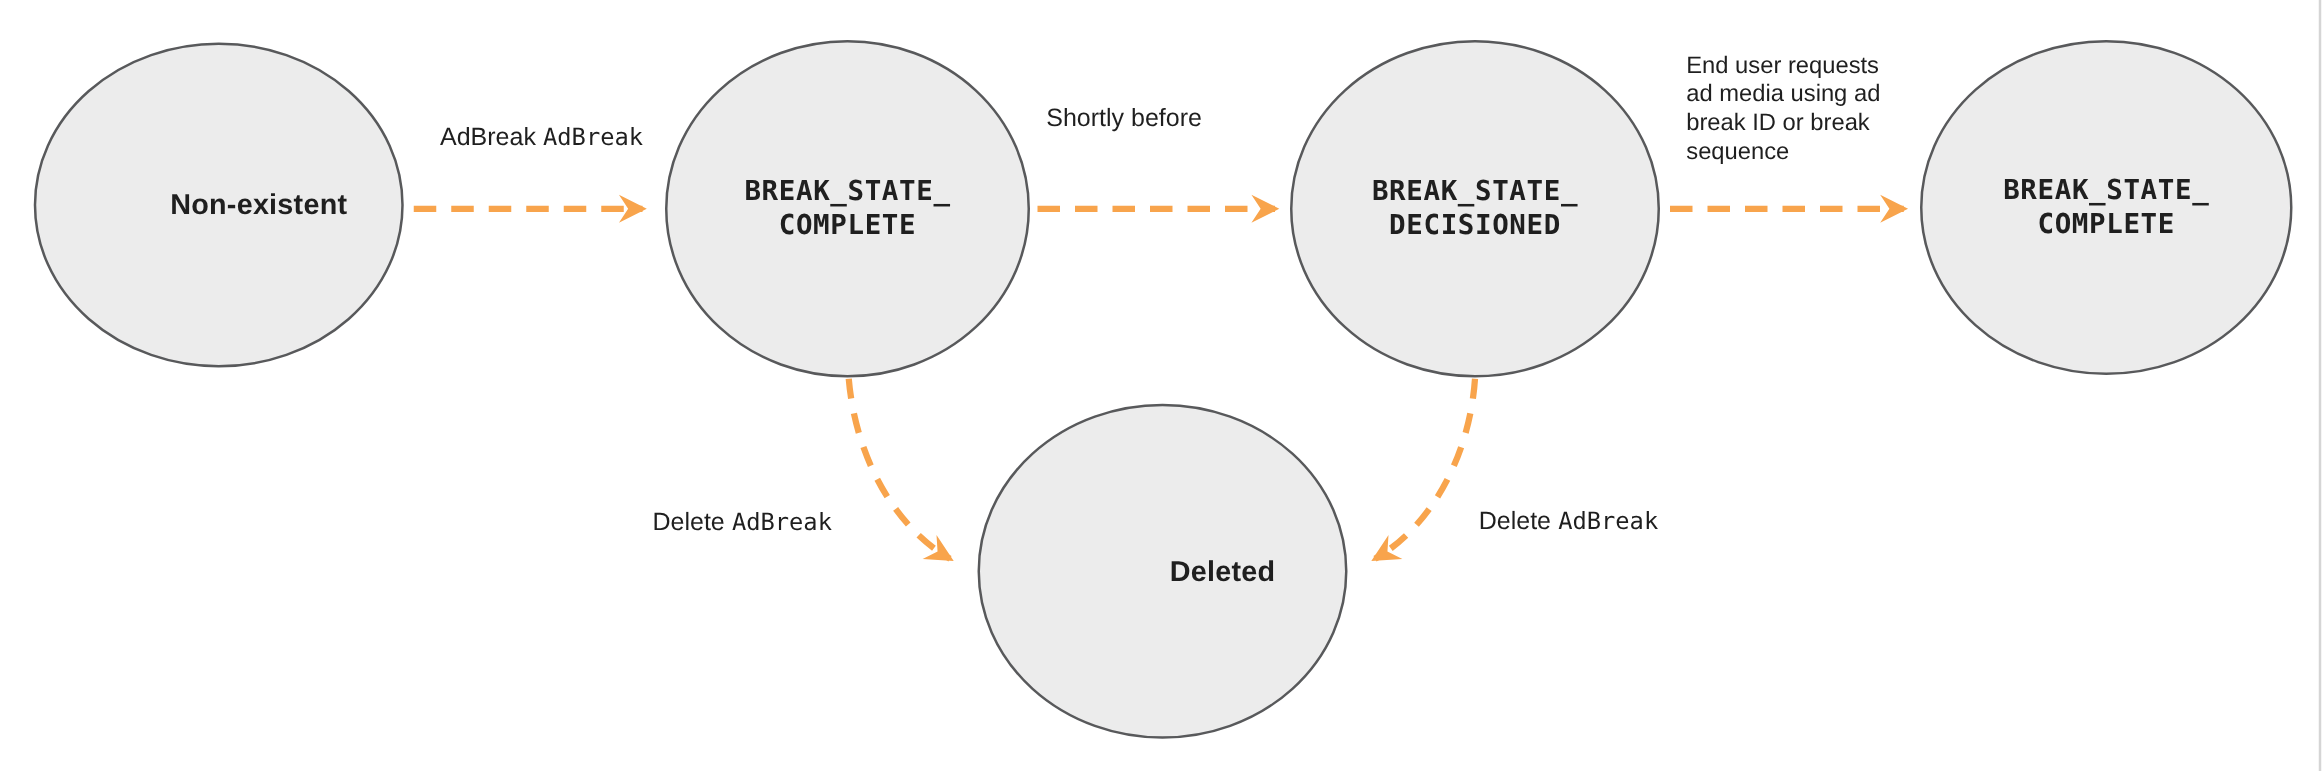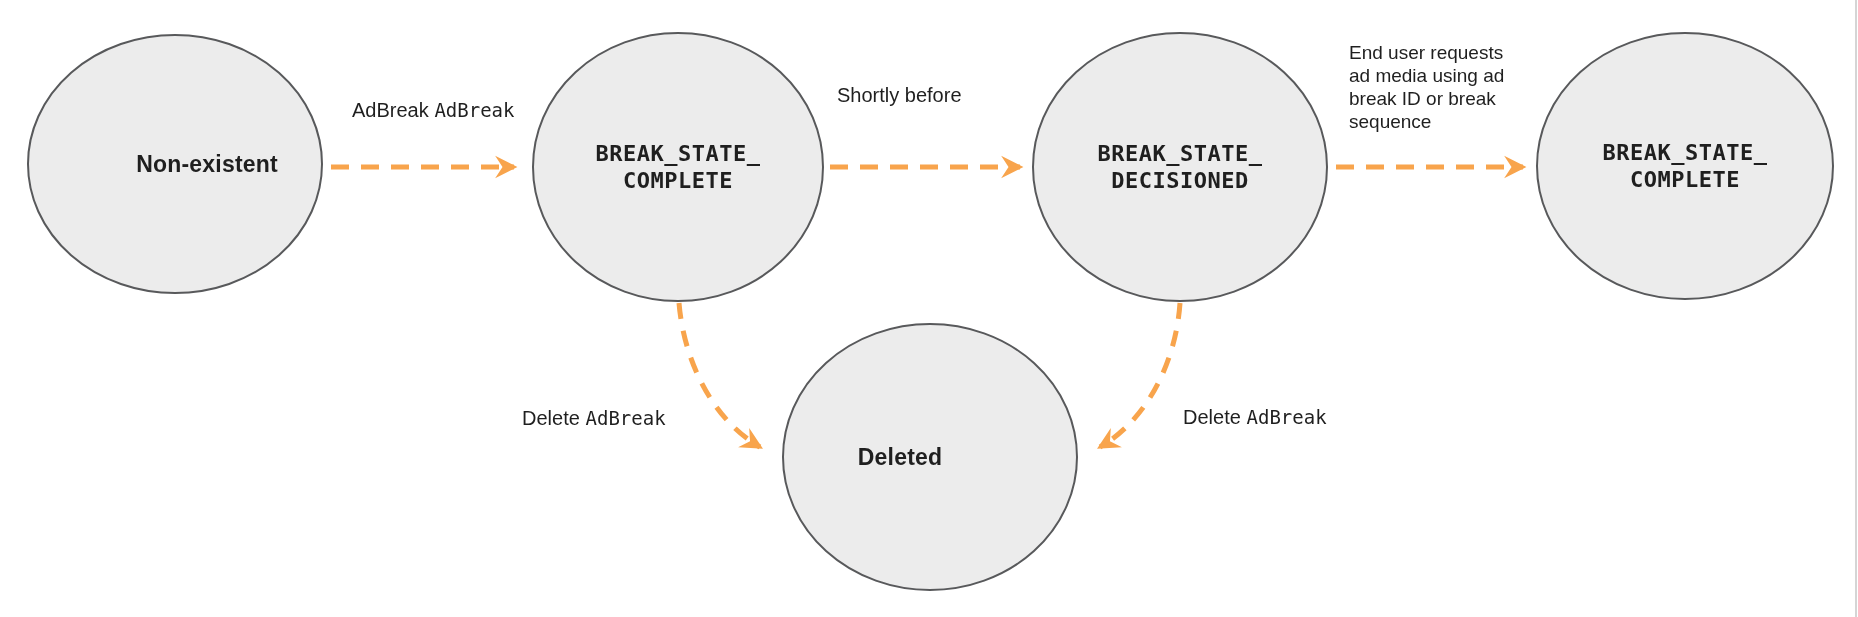--- a/index.html
+++ b/index.html
@@ -97,21 +97,21 @@
   <div class="node-label mono" style="left:1180px; top:167px;">
     <div>BREAK_STATE_</div>
     <div>DECISIONED</div>
   </div>
 
   <div class="node-label mono" style="left:1685px; top:166px;">
     <div>BREAK_STATE_</div>
     <div>COMPLETE</div>
   </div>
 
-  <div class="node-label sans" style="left:900px; top:457px;">Deleted</div>
+  <div class="node-label sans" style="left:978px; top:457px;">Deleted</div>
 
   <div class="edge-label" style="left:352px; top:99px;">
     <span>AdBreak</span><span class="code">AdBreak</span>
   </div>
 
   <div class="edge-label multiline" style="left:837px; top:82px;">
     <div>Shortly before</div>
   </div>
 
   <div class="edge-label wrap4" style="left:1349px; top:41px;">

